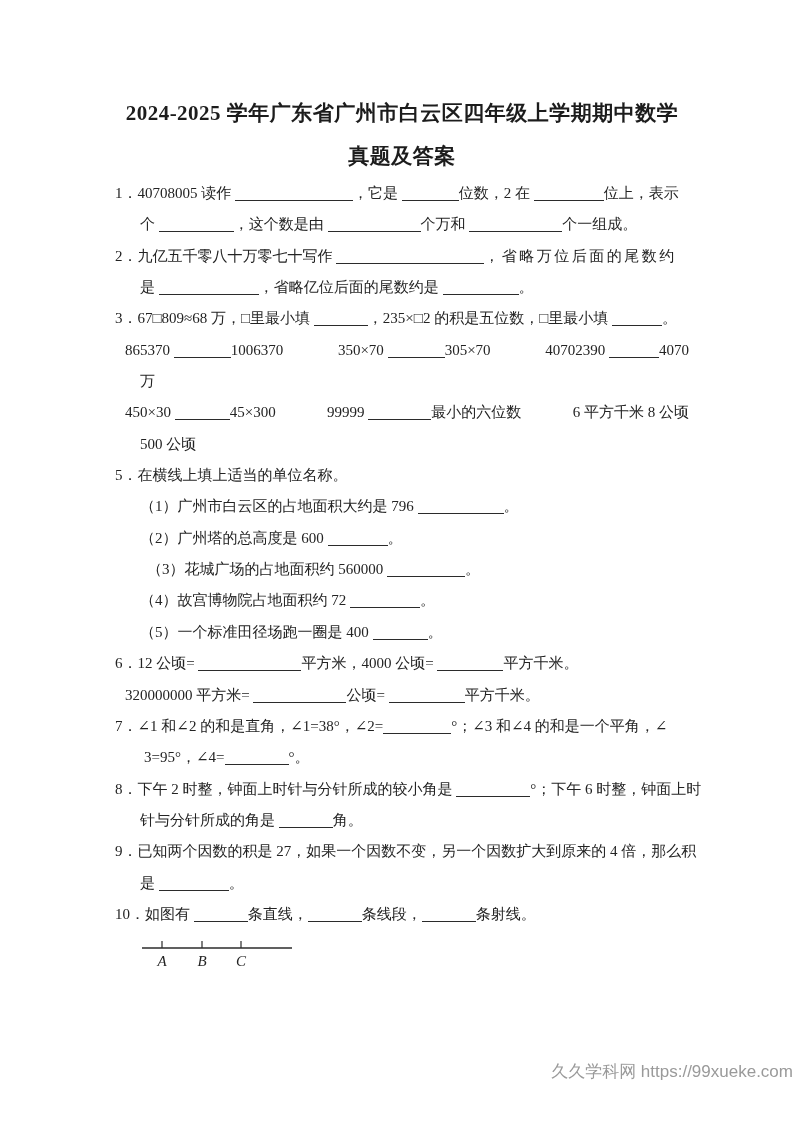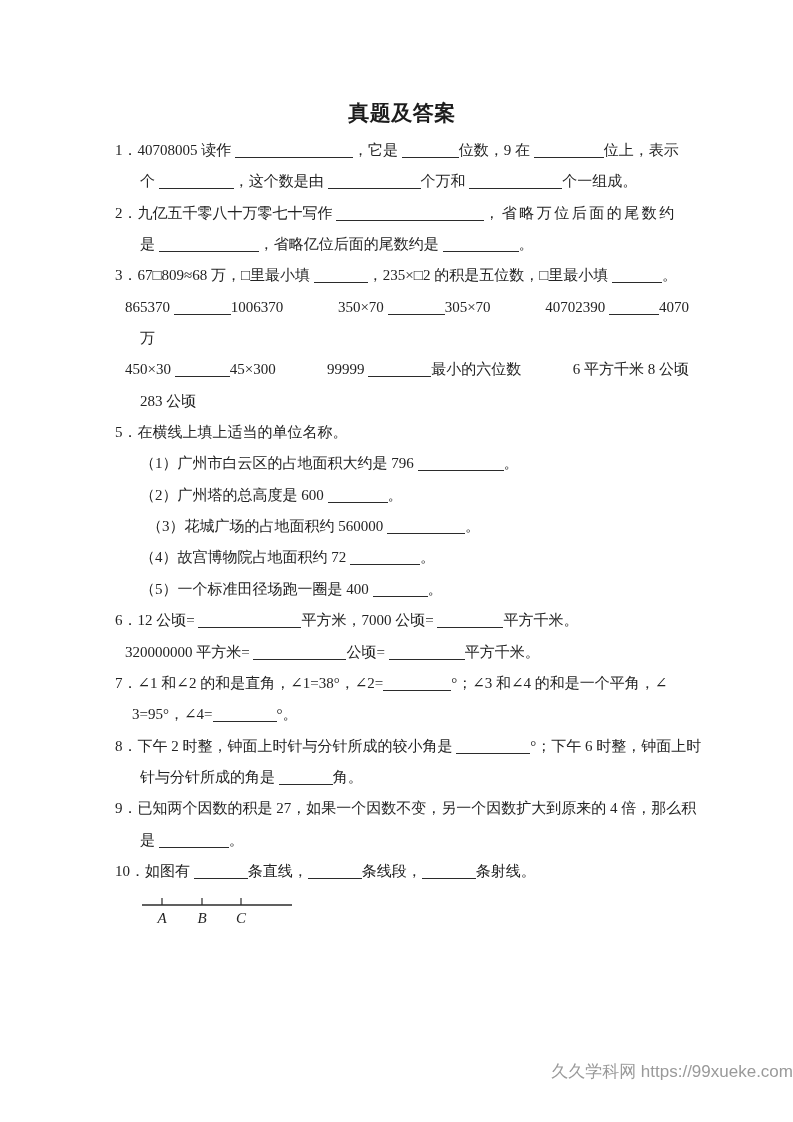--- a/index.html
+++ b/index.html
@@ -64,51 +64,52 @@
     font-size: 17px;
     color: #9a9a9a;
   }
 </style>
 </head>
 <body>
 
 <div class="page">
   <div class="content">
 
+    <div class="title-line">2024-2025 学年广东省广州市白云区四年级上学期期中数学</div>
     <div class="title-line">真题及答案</div>
 
 
     <div>
-        <div class="line"><span>1．40708005 读作 </span><span class="blank" style="width: 118px;"></span><span>，它是 </span><span class="blank" style="width: 57px;"></span><span>位数，9 在 </span><span class="blank" style="width: 70px;"></span><span>位上，表示</span></div>
+        <div class="line"><span>1．40708005 读作 </span><span class="blank" style="width: 118px;"></span><span>，它是 </span><span class="blank" style="width: 57px;"></span><span>位数，2 在 </span><span class="blank" style="width: 70px;"></span><span>位上，表示</span></div>
         <div class="line" style="margin-left: 25px;"><span>个 </span><span class="blank" style="width: 75px;"></span><span>，这个数是由 </span><span class="blank" style="width: 93px;"></span><span>个万和 </span><span class="blank" style="width: 93px;"></span><span>个一组成。</span></div>
         <div class="line"><span>2．九亿五千零八十万零七十写作 </span><span class="blank" style="width: 148px;"></span><span class="ls">，省略万位后面的尾数约</span></div>
         <div class="line" style="margin-left: 25px;"><span>是 </span><span class="blank" style="width: 100px;"></span><span>，省略亿位后面的尾数约是 </span><span class="blank" style="width: 76px;"></span><span>。</span></div>
         <div class="line"><span>3．67□809≈68 万，□里最小填 </span><span class="blank" style="width: 54px;"></span><span>，235×□2 的积是五位数，□里最小填 </span><span class="blank" style="width: 50px;"></span><span>。</span></div>
         <div class="line spread" style="margin-left: 10px;">
           <span class="group"><span>865370 </span><span class="blank" style="width: 57px;"></span><span>1006370</span></span>
           <span class="group"><span>350×70 </span><span class="blank" style="width: 57px;"></span><span>305×70</span></span>
           <span class="group"><span>40702390 </span><span class="blank" style="width: 50px;"></span><span>4070</span></span>
         </div>
         <div class="line" style="margin-left: 25px;"><span>万</span></div>
         <div class="line spread" style="margin-left: 10px;">
           <span class="group"><span>450×30 </span><span class="blank" style="width: 55px;"></span><span>45×300</span></span>
           <span class="group"><span>99999 </span><span class="blank" style="width: 63px;"></span><span>最小的六位数</span></span>
           <span class="group"><span>6 平方千米 8 公顷</span></span>
         </div>
-        <div class="line" style="margin-left: 25px;"><span>283 公顷</span></div>
+        <div class="line" style="margin-left: 25px;"><span>500 公顷</span></div>
         <div class="line"><span>5．在横线上填上适当的单位名称。</span></div>
         <div class="line" style="margin-left: 25px;"><span>（1）广州市白云区的占地面积大约是 796 </span><span class="blank" style="width: 86px;"></span><span>。</span></div>
         <div class="line" style="margin-left: 25px;"><span>（2）广州塔的总高度是 600 </span><span class="blank" style="width: 60px;"></span><span>。</span></div>
         <div class="line" style="margin-left: 32px;"><span>（3）花城广场的占地面积约 560000 </span><span class="blank" style="width: 78px;"></span><span>。</span></div>
         <div class="line" style="margin-left: 25px; font-family: Liberation Serif, serif;"><span>（4）故宫博物院占地面积约 72 </span><span class="blank" style="width: 70px;"></span><span>。</span></div>
         <div class="line" style="margin-left: 25px;"><span>（5）一个标准田径场跑一圈是 400 </span><span class="blank" style="width: 55px;"></span><span>。</span></div>
-        <div class="line"><span>6．12 公顷= </span><span class="blank" style="width: 103px;"></span><span>平方米，7000 公顷= </span><span class="blank" style="width: 66px;"></span><span>平方千米。</span></div>
+        <div class="line"><span>6．12 公顷= </span><span class="blank" style="width: 103px;"></span><span>平方米，4000 公顷= </span><span class="blank" style="width: 66px;"></span><span>平方千米。</span></div>
         <div class="line" style="margin-left: 10px;"><span>320000000 平方米= </span><span class="blank" style="width: 93px;"></span><span>公顷= </span><span class="blank" style="width: 76px;"></span><span>平方千米。</span></div>
         <div class="line"><span>7．∠1 和∠2 的和是直角，∠1=38°，∠2=</span><span class="blank" style="width: 68px;"></span><span>°；∠3 和∠4 的和是一个平角，∠</span></div>
-        <div class="line" style="margin-left: 17px;"><span>3=95°，∠4=</span><span class="blank" style="width: 64px;"></span><span>°。</span></div>
+        <div class="line" style="margin-left: 29px;"><span>3=95°，∠4=</span><span class="blank" style="width: 64px;"></span><span>°。</span></div>
         <div class="line"><span>8．下午 2 时整，钟面上时针与分针所成的较小角是 </span><span class="blank" style="width: 74px;"></span><span>°；下午 6 时整，钟面上时</span></div>
         <div class="line" style="margin-left: 25px;"><span>针与分针所成的角是 </span><span class="blank" style="width: 54px;"></span><span>角。</span></div>
         <div class="line"><span>9．已知两个因数的积是 27，如果一个因数不变，另一个因数扩大到原来的 4 倍，那么积</span></div>
         <div class="line" style="margin-left: 25px;"><span>是 </span><span class="blank" style="width: 70px;"></span><span>。</span></div>
         <div class="line"><span>10．如图有 </span><span class="blank" style="width: 54px;"></span><span>条直线，</span><span class="blank" style="width: 54px;"></span><span>条线段，</span><span class="blank" style="width: 54px;"></span><span>条射线。</span></div>
       </div>
 
     <div class="figure-block">
       <svg width="165" height="42" viewBox="0 0 165 42">
         <line x1="2" y1="15" x2="152" y2="15" stroke="#2b2b2b" stroke-width="1.4"></line>

